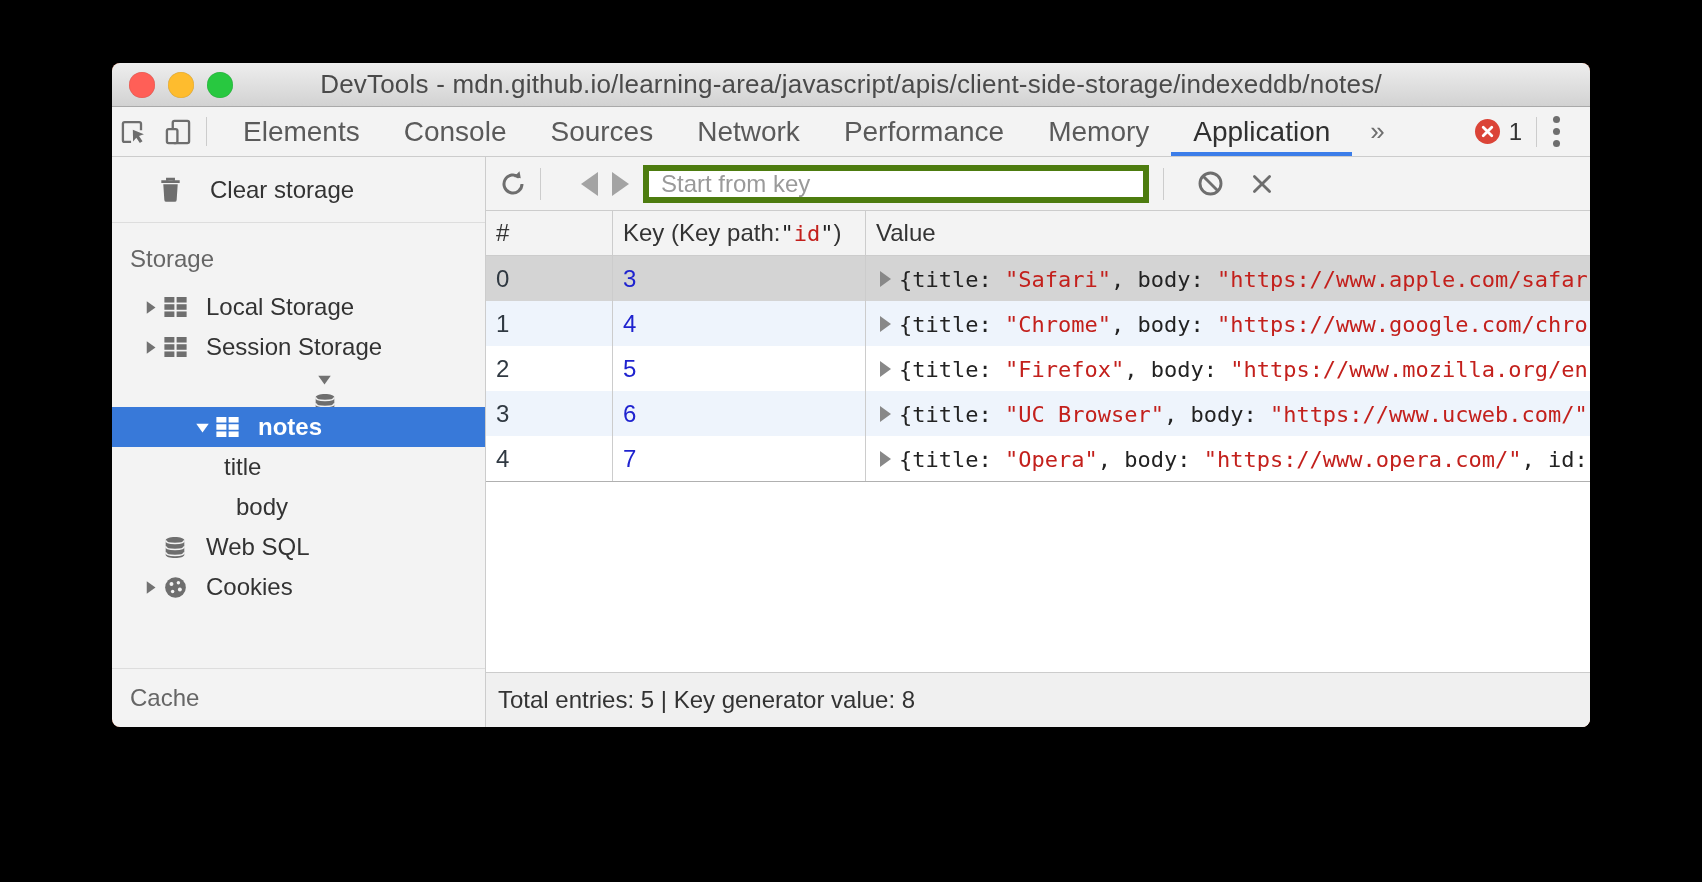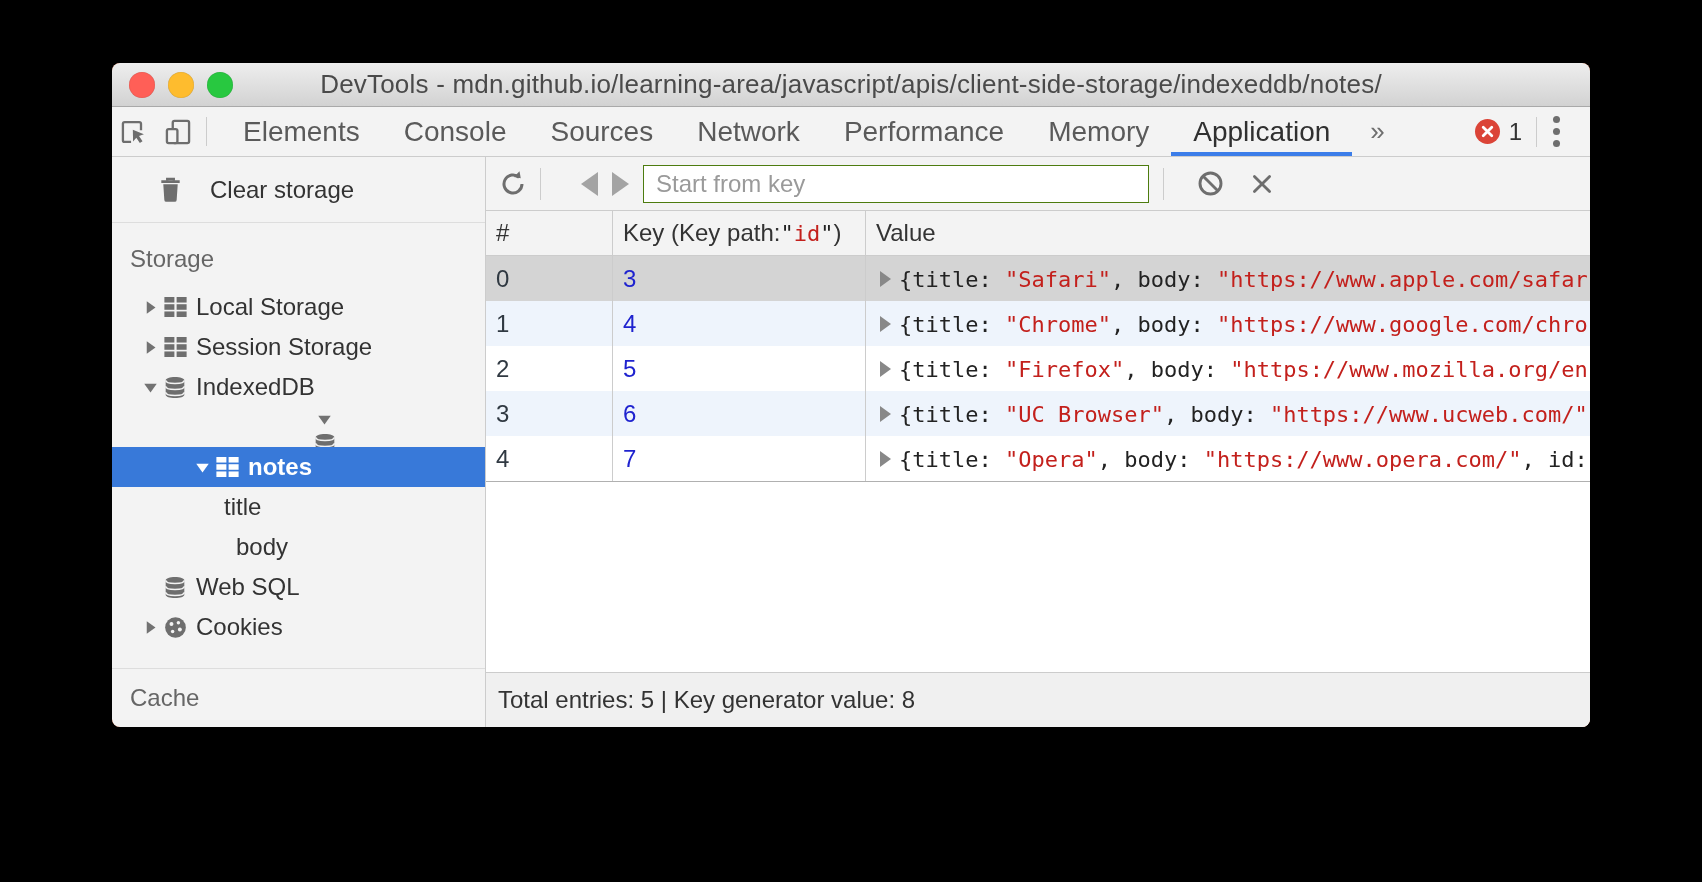--- a/index.html
+++ b/index.html
@@ -47,41 +47,41 @@
   
   .content { flex:1; display:flex; min-height:0; }
 
   
   .sidebar { width:374px; flex:0 0 374px; background:#f3f3f3; border-right:1px solid #ccc; display:flex; flex-direction:column; overflow:hidden; }
   .clear-row { height:66px; flex:0 0 66px; border-bottom:1px solid #ddd; display:flex; align-items:center; padding-left:48px; color:#6e6e6e; }
   .clear-row .lbl { font-size:24px; color:#333; margin-left:29px; }
   .section-head { font-size:24px; color:#666; padding:22px 0 14px 18px; }
   .tree { flex:0 0 auto; }
   .trow { height:40px; display:flex; align-items:center; white-space:nowrap; overflow:hidden; color:#6e6e6e; }
-  .trow .lbl { font-size:24px; color:#333; margin-left:8px; }
+  .trow .lbl { font-size:24px; color:#333; margin-left:18px; }
   .trow.selected { background:#3879d9; color:#fff; }
   .trow.selected .lbl { color:#fff; font-weight:700; }
   .d1 { padding-left:26px; } .d2 { padding-left:52px;flex-direction:column; } .d3 { padding-left:78px; } .d4 { padding-left:112px; }
   .arrow { width:24px; flex:0 0 24px; display:flex; align-items:center; justify-content:center; color:#727272; }
   .trow.selected .arrow { color:#fff; }
   .arrow.blank svg { visibility:hidden; }
   .ticon { width:26px; flex:0 0 26px; display:flex; align-items:center; justify-content:center; }
   .spacer { flex:1; }
   .cache-row { flex:0 0 59px; border-top:1px solid #ddd; display:flex; align-items:center; }
   .cache-row .section-head { padding:0 0 0 18px; }
 
   
   .main { flex:1; display:flex; flex-direction:column; background:#fff; min-width:0; }
   .grid-toolbar { height:54px; flex:0 0 54px; background:#f3f3f3; border-bottom:1px solid #ccc; display:flex; align-items:center; color:#6e6e6e; }
   .gt-btn { display:flex; align-items:center; justify-content:center; }
   .refresh-btn { width:54px; }
   .navs { display:flex; align-items:center; gap:14px; margin-left:40px; margin-right:14px; }
   .tri-left  { width:0; height:0; border-top:12px solid transparent; border-bottom:12px solid transparent; border-right:17px solid #a3a3a3; }
   .tri-right { width:0; height:0; border-top:12px solid transparent; border-bottom:12px solid transparent; border-left:17px solid #a3a3a3; }
-  .key-input { width:506px; height:38px; border:1px solid #4d7c0f; background:#fff; font-size:24px; padding:0 12px; color:#333; font-family:"Liberation Sans", sans-serif; outline:none; }
+  .key-input { width:506px; height:38px; border:6px solid #4d7c0f; background:#fff; font-size:24px; padding:0 12px; color:#333; font-family:"Liberation Sans", sans-serif; outline:none; }
   .key-input::placeholder { color:#9a9a9a; }
   .gt-right-div { width:1px; height:32px; background:#ccc; margin:0 20px 0 14px; }
   .block-btn, .close-btn { width:52px; }
 
   
   .grid-header { height:45px; flex:0 0 45px; background:#f3f3f3; border-bottom:1px solid #ccc; display:flex; font-size:24px; color:#333; }
   .gh-cell { display:flex; align-items:center; padding-left:10px; border-right:1px solid #ccc; overflow:hidden; white-space:nowrap; }
   .col-num { width:127px; flex:0 0 127px; }
   .col-key { width:253px; flex:0 0 253px; }
   .col-val { flex:1; border-right:none; min-width:0; }
@@ -214,34 +214,20 @@
                     <rect x="0" y="6.5" width="9" height="5"></rect>
                     <rect x="11" y="6.5" width="9" height="5"></rect>
                     <rect x="0" y="13" width="9" height="5"></rect>
                     <rect x="11" y="13" width="9" height="5"></rect>
                   </g>
                 </svg>
               </span>
             <span class="lbl">Session Storage</span>
           </div>
 
-          <div class="trow d1">
-            <span class="arrow">
-                <svg width="15" height="13" viewBox="0 0 12 10">
-                  <path d="M1 2l10 0-5 7z" fill="currentColor"></path>
-                </svg>
-              </span>
-            <span class="ticon">
-                <svg width="22" height="23" viewBox="0 0 20 21">
-                  <path d="M1.5 3.8C1.5 2 5.3.8 10 .8s8.5 1.2 8.5 3v13.4c0 1.8-3.8 3-8.5 3s-8.5-1.2-8.5-3z" fill="currentColor"></path>
-                  <path d="M1.5 3.8C1.5 5.6 5.3 6.8 10 6.8s8.5-1.2 8.5-3M1.5 9.3c0 1.8 3.8 3 8.5 3s8.5-1.2 8.5-3M1.5 14.8c0 1.8 3.8 3 8.5 3s8.5-1.2 8.5-3" fill="none" stroke="#f3f3f3" stroke-width="1.4"></path>
-                </svg>
-              </span>
-            <span class="lbl">IndexedDB</span>
-          </div>
 
           <div class="trow d2">
             <span class="arrow">
                 <svg width="15" height="13" viewBox="0 0 12 10">
                   <path d="M1 2l10 0-5 7z" fill="currentColor"></path>
                 </svg>
               </span>
             <span class="ticon">
                 <svg width="22" height="23" viewBox="0 0 20 21">
                   <path d="M1.5 3.8C1.5 2 5.3.8 10 .8s8.5 1.2 8.5 3v13.4c0 1.8-3.8 3-8.5 3s-8.5-1.2-8.5-3z" fill="currentColor"></path>

